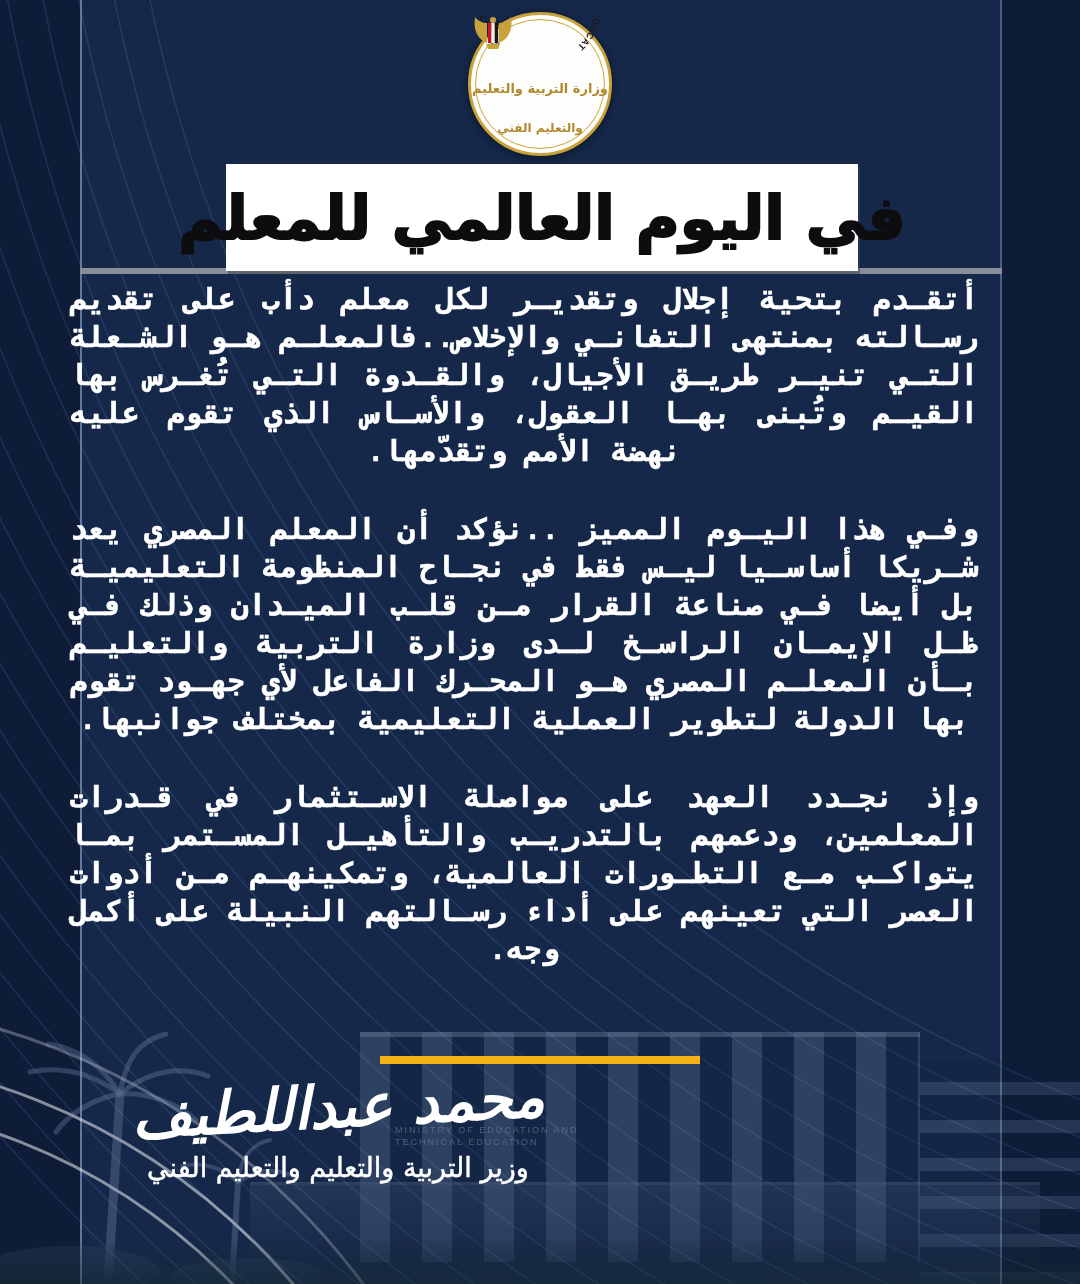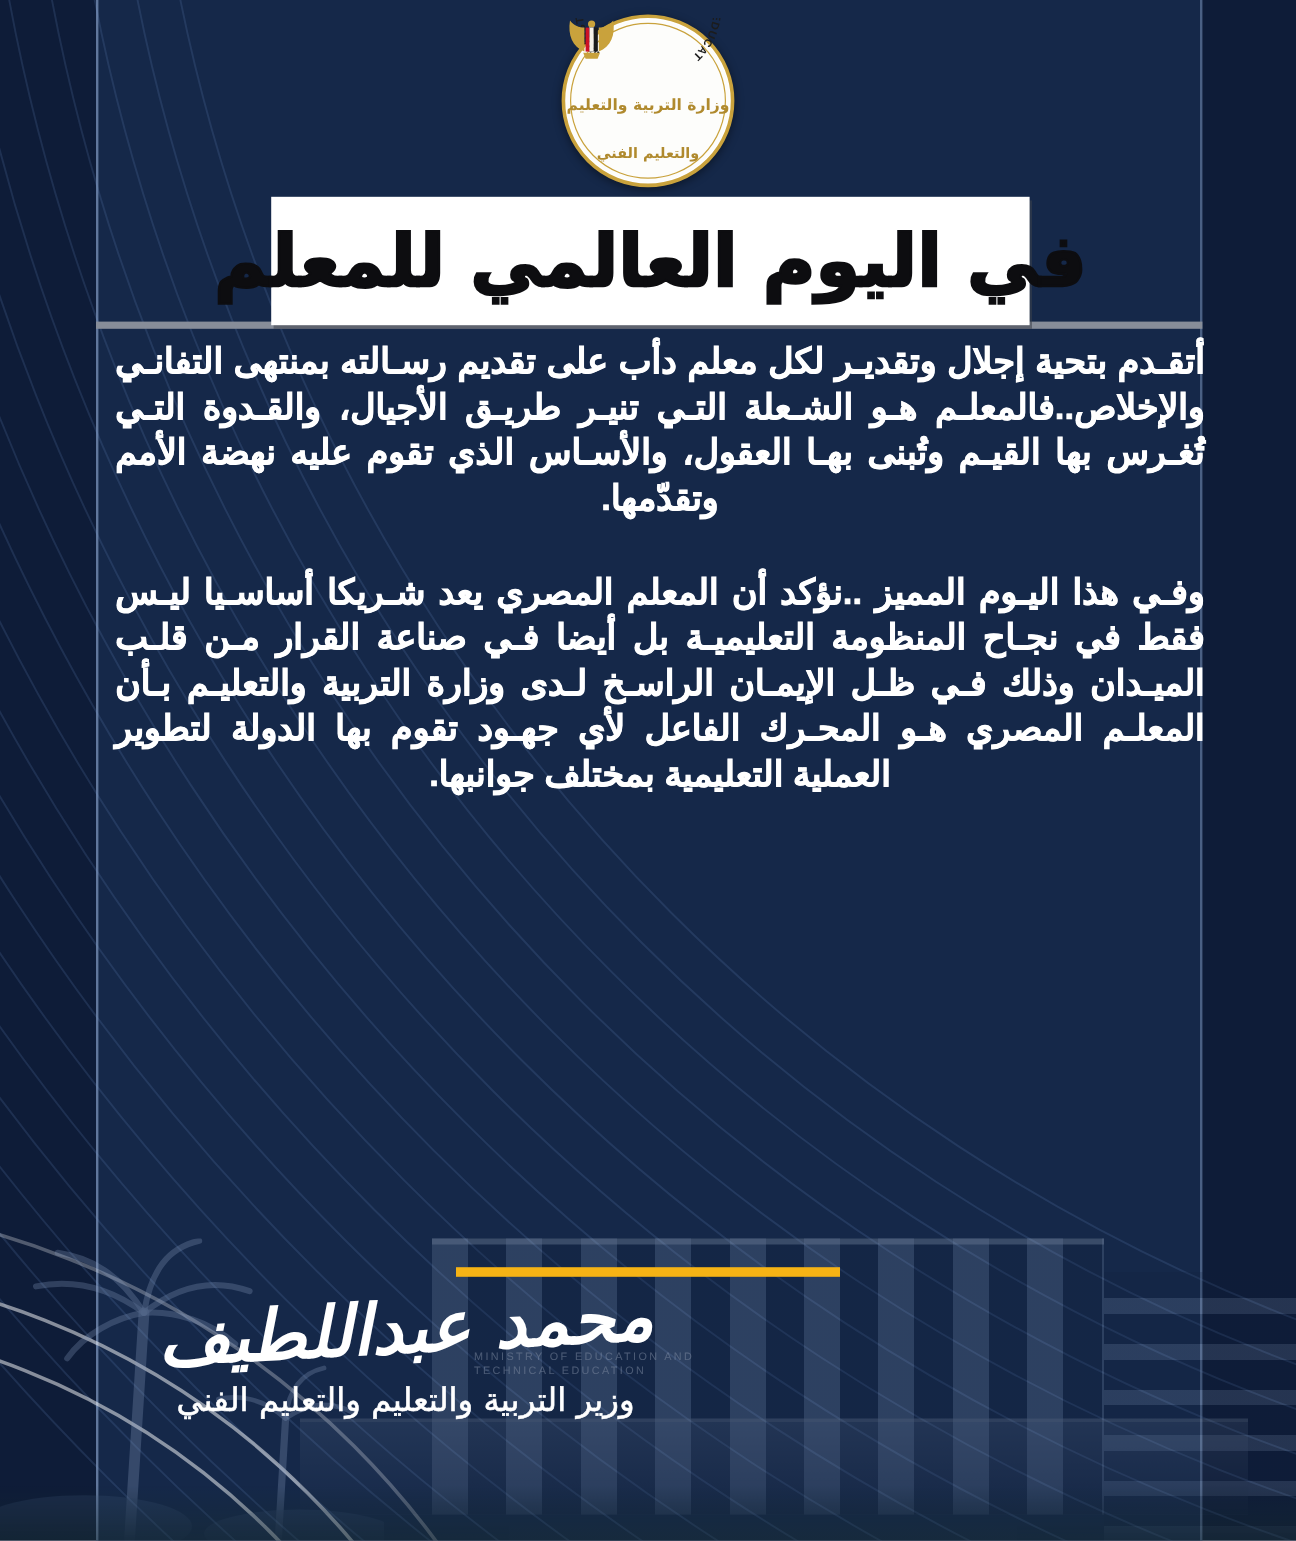--- a/index.html
+++ b/index.html
@@ -55,23 +55,23 @@
   .shadow-line { position:absolute; left:80px; width:922px; top:268px; height:6px;
           background:#878d99; z-index:3; }
   .banner { position:absolute; left:226px; top:164px; width:632px; height:107px;
           background:#ffffff; z-index:4; display:flex; align-items:center;
           justify-content:center; box-shadow:2px 3px 0 rgba(60,65,75,.55); }
   .banner-title { direction:rtl; color:#0d0d10; font-weight:bold; font-size:60px;
           font-family:"DejaVu Sans", sans-serif; -webkit-text-stroke:2px #0d0d10;
           white-space:nowrap; }
 
   
-  .message { position:absolute; left:96px; width:908px; top:283px; z-index:5;
+  .message { position:absolute; left:70px; width:908px; top:283px; z-index:5;
           direction:rtl; color:#ffffff; font-weight:bold; font-size:29px;
-          line-height:38px; font-family:Liberation Sans, sans-serif;
+          line-height:38px; font-family:Liberation Mono, monospace;
           -webkit-text-stroke:.6px #ffffff;
           text-align:justify; text-align-last:center; }
   .message p { margin-bottom:40px; }
 
   
   .gold-bar { position:absolute; left:380px; top:1056px; width:320px; height:8px;
           background:#f6b315; z-index:6; }
   .sig-block { position:absolute; left:78px; top:1068px; width:520px; z-index:6;
           direction:rtl; text-align:center; color:#ffffff; }
   .sig-name { font-size:58px; font-weight:bold; font-style:italic;
@@ -167,20 +167,21 @@
   </div>
 
   <div class="shadow-line"></div>
   <div class="banner">
     <div class="banner-title">في اليوم العالمي للمعلم</div>
   </div>
 
   <div class="message">
     <p>أتقـدم بتحية إجلال وتقديـر لكل معلم دأب على تقديم رسـالته بمنتهى التفانـي والإخلاص..فالمعلـم هـو الشـعلة التـي تنيـر طريـق الأجيال، والقـدوة التـي تُغـرس بها القيـم وتُبنى بهـا العقول، والأسـاس الذي تقوم عليه نهضة الأمم وتقدّمها.</p>
     <p>وفـي هذا اليـوم المميز ..نؤكد أن المعلم المصري يعد شـريكا أساسـيا ليـس فقط في نجـاح المنظومة التعليميـة بل أيضا فـي صناعة القرار مـن قلـب الميـدان وذلك فـي ظـل الإيمـان الراسـخ لـدى وزارة التربية والتعليـم بـأن المعلـم المصري هـو المحـرك الفاعل لأي جهـود تقوم بها الدولة لتطوير العملية التعليمية بمختلف جوانبها.</p>
+    <p>وإذ نجـدد العهد على مواصلة الاسـتثمار في قـدرات المعلمين، ودعمهم بالتدريـب والتأهيـل المسـتمر بمـا يتواكـب مـع التطـورات العالمية، وتمكينهـم مـن أدوات العصر التي تعينهم على أداء رسـالتهم النبيلة على أكمل وجه.</p>
   </div>
 
   <div class="gold-bar"></div>
   <div class="sig-block">
     <div class="sig-name">محمد عبداللطيف</div>
     <div class="sig-title">وزير التربية والتعليم والتعليم الفني</div>
   </div>
 
 </div>
 

